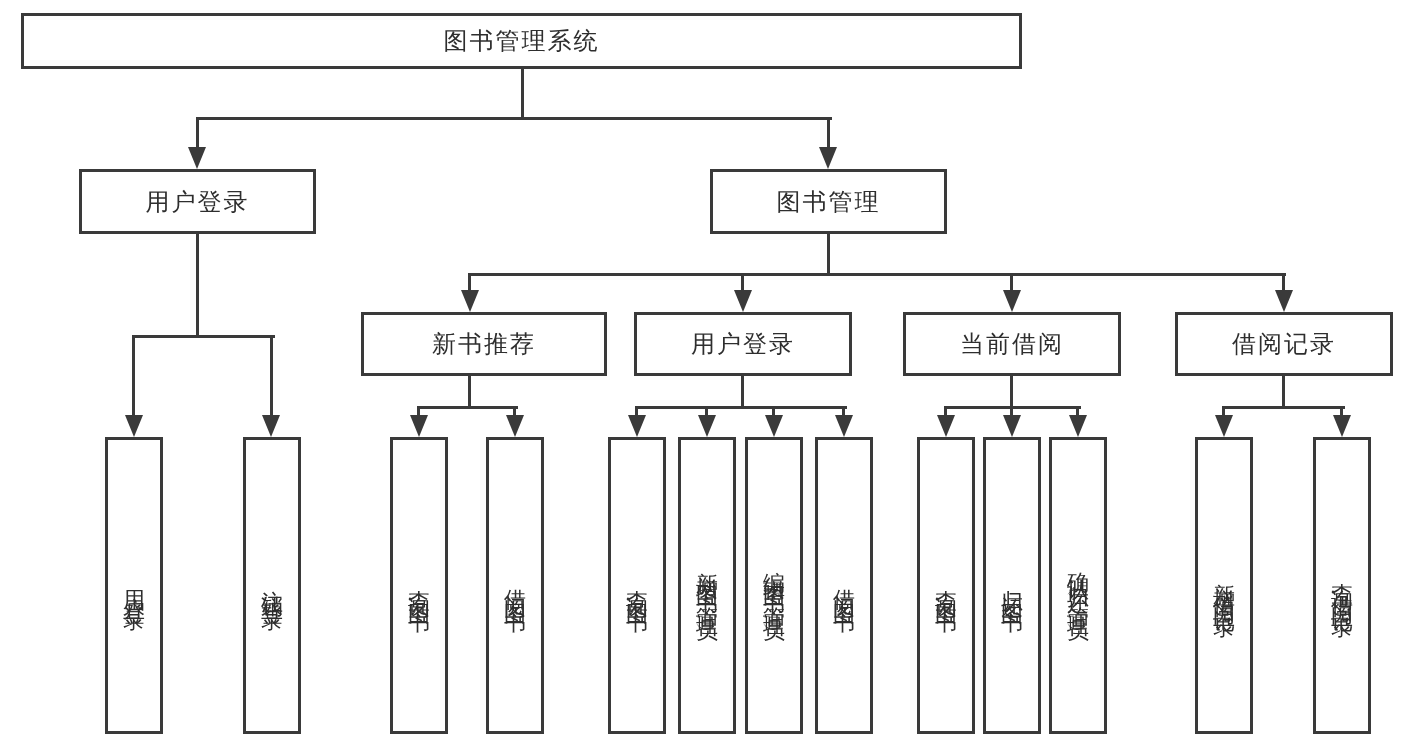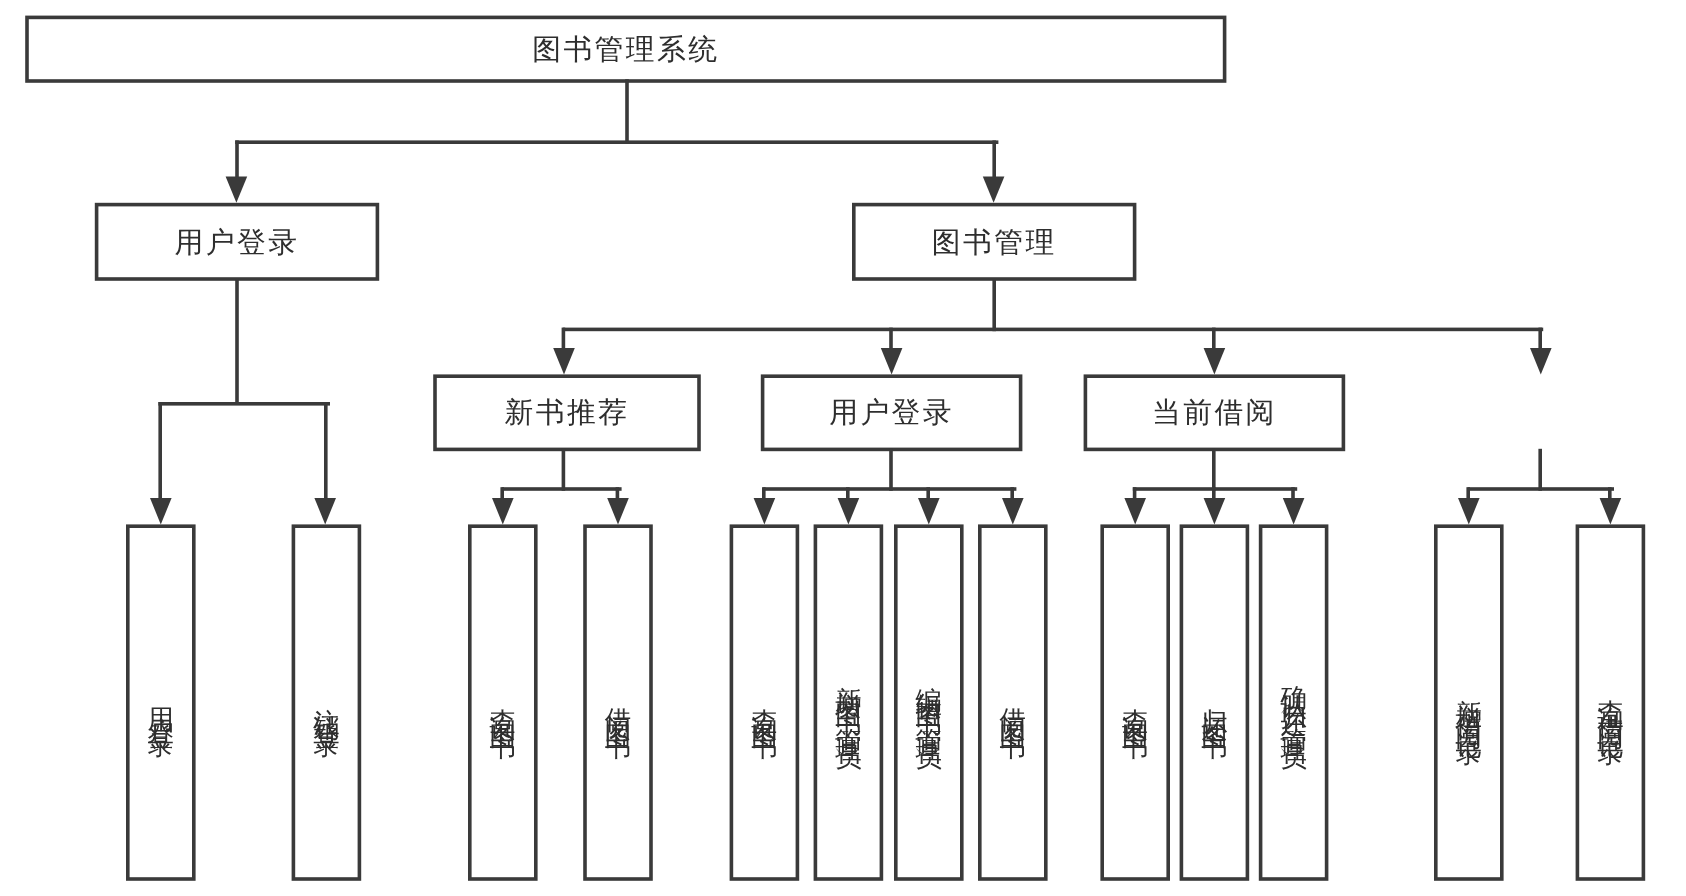--- a/index.html
+++ b/index.html
@@ -67,28 +67,31 @@
     <span class="h-label">图书管理系统</span>
   </div>
 
   <div class="node" style="left:79px;top:169px;width:237px;height:65px">
     <span class="h-label">用户登录</span>
   </div>
   <div class="node" style="left:710px;top:169px;width:237px;height:65px">
     <span class="h-label">图书管理</span>
   </div>
 
-  <div class="node" style="left:361px;top:312px;width:223px;height:64px">
+  <div class="node" style="left:361px;top:312px;width:246px;height:64px">
     <span class="h-label">新书推荐</span>
   </div>
   <div class="node" style="left:634px;top:312px;width:218px;height:64px">
     <span class="h-label">用户登录</span>
   </div>
   <div class="node" style="left:903px;top:312px;width:218px;height:64px">
     <span class="h-label">当前借阅</span>
+  </div>
+  <div class="node" style="left:1175px;top:312px;width:218px;height:64px">
+    <span class="h-label">借阅记录</span>
   </div>
 
   <div class="node" style="left:105px;top:437px;width:58px;height:297px">
     <span class="v-label">用户登录</span>
   </div>
   <div class="node" style="left:243px;top:437px;width:58px;height:297px">
     <span class="v-label">注销登录</span>
   </div>
 
   <div class="node" style="left:390px;top:437px;width:58px;height:297px">

